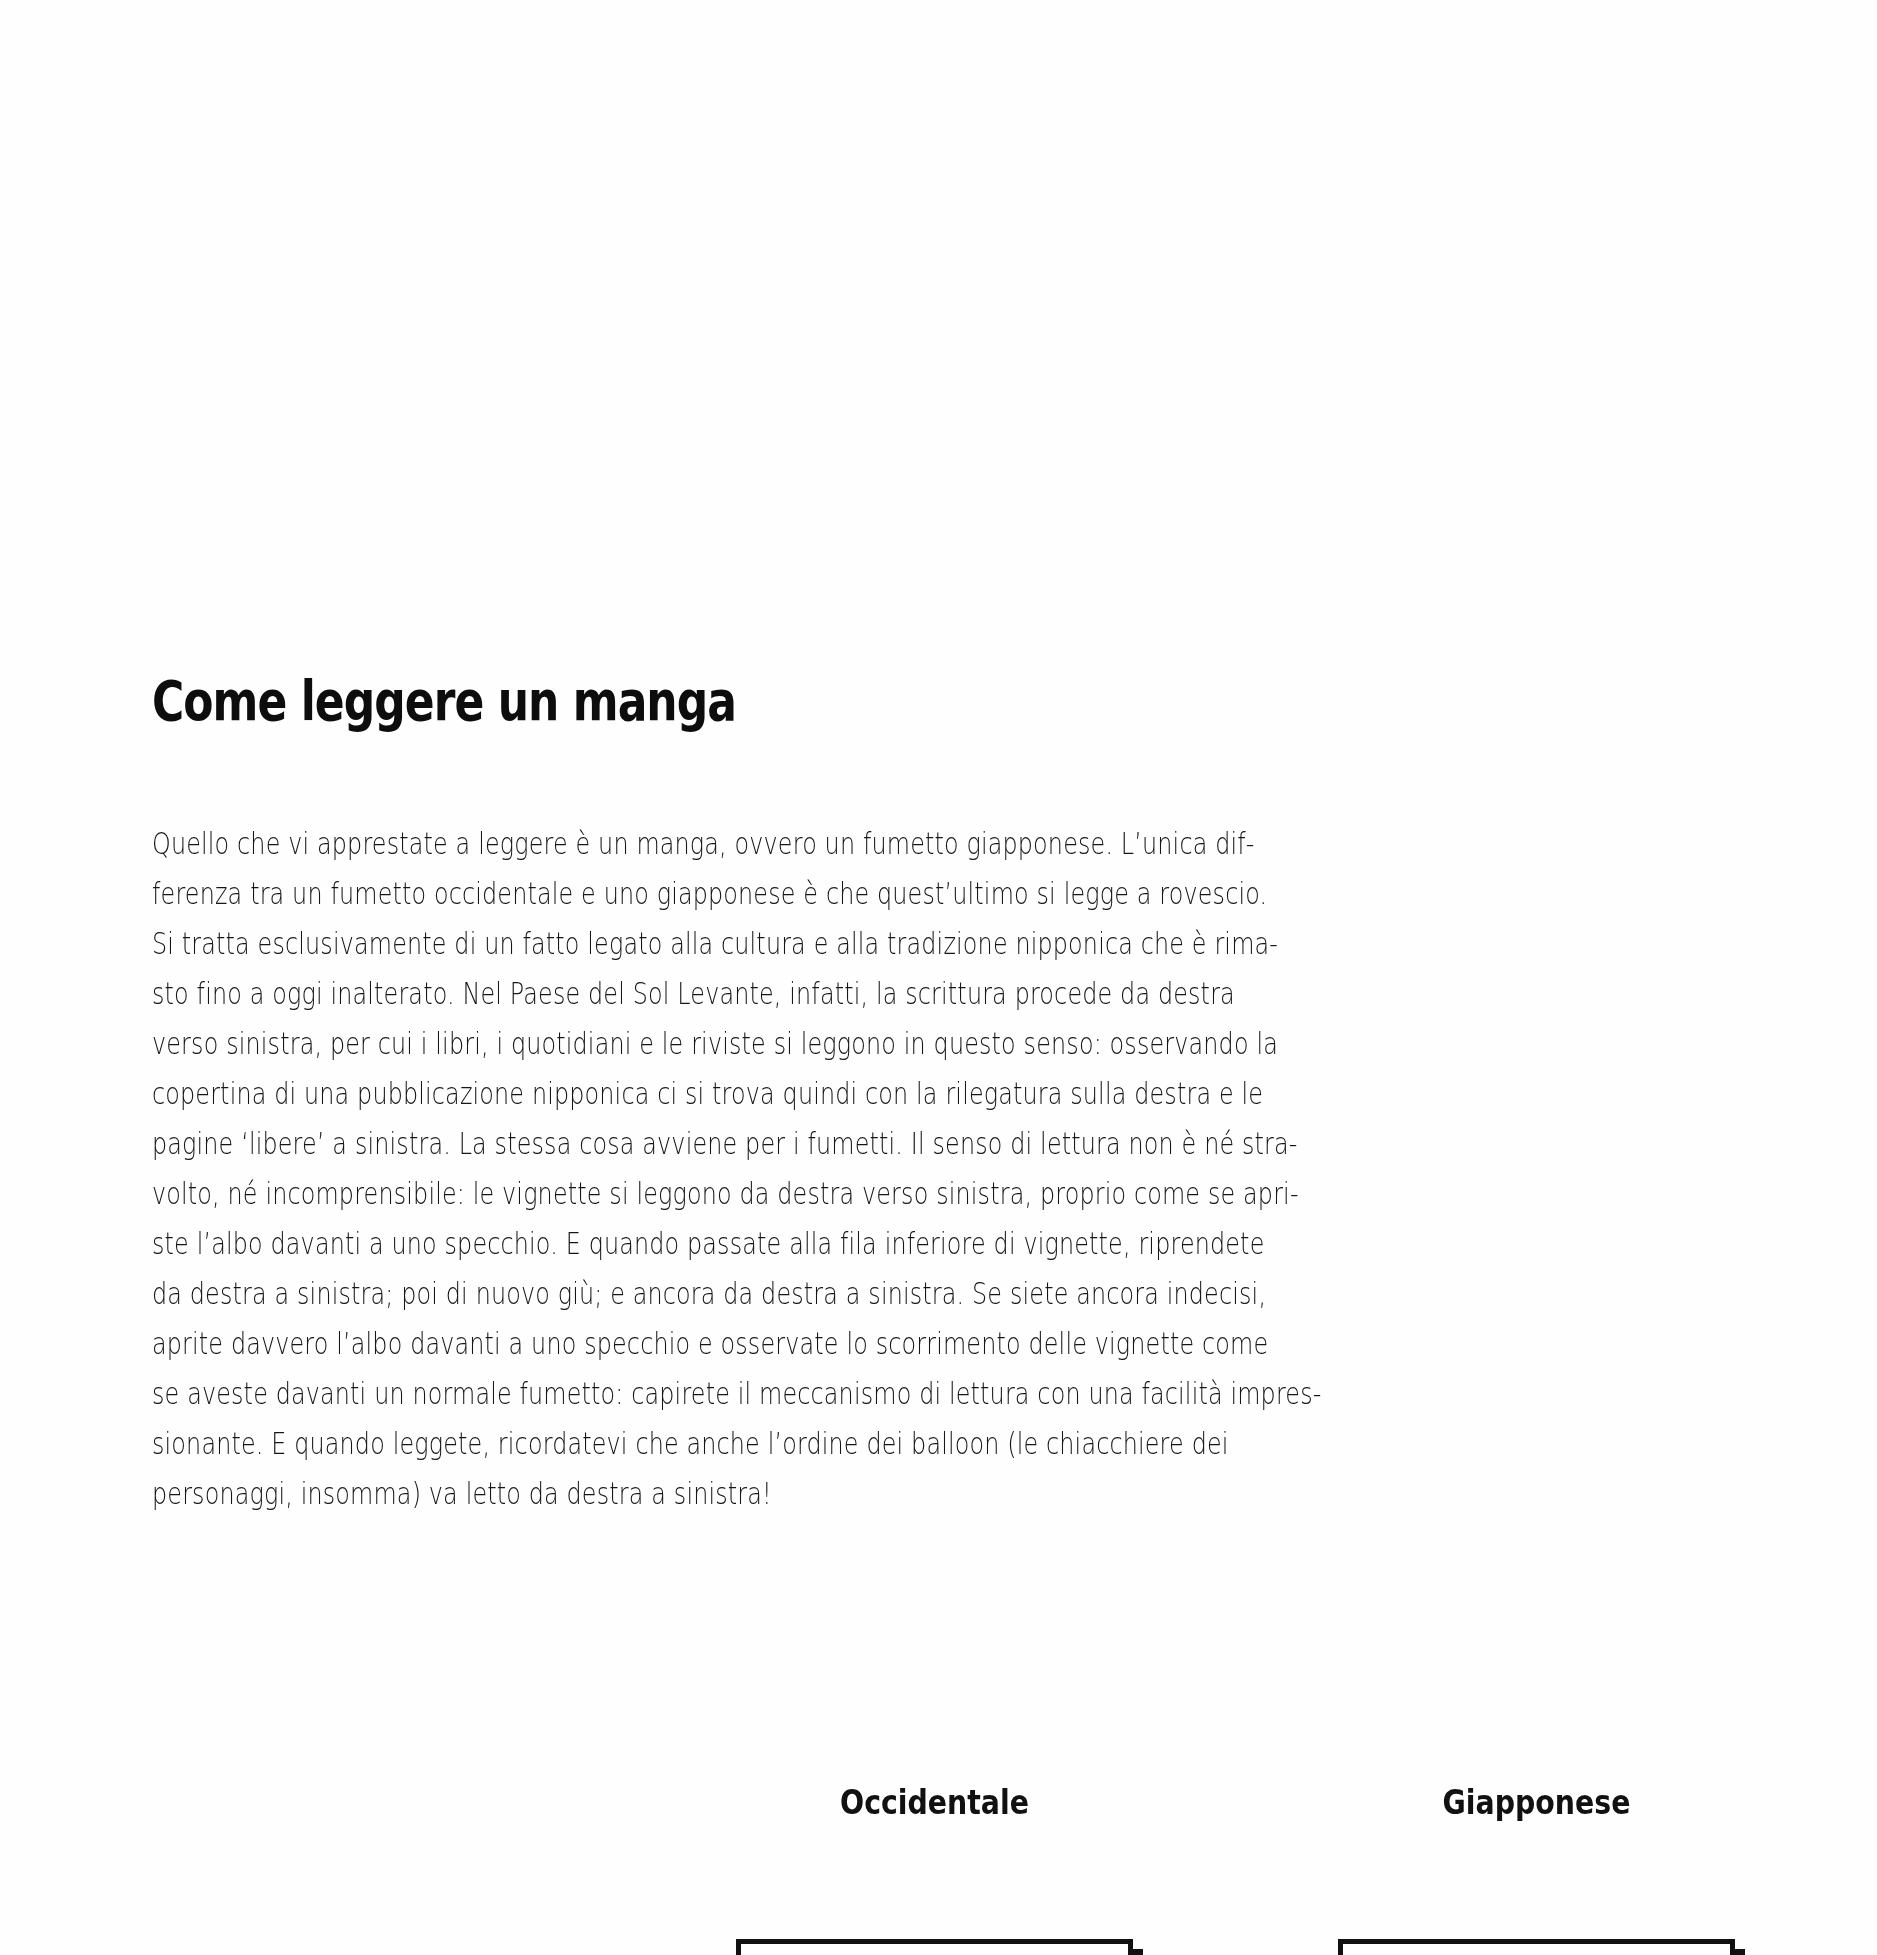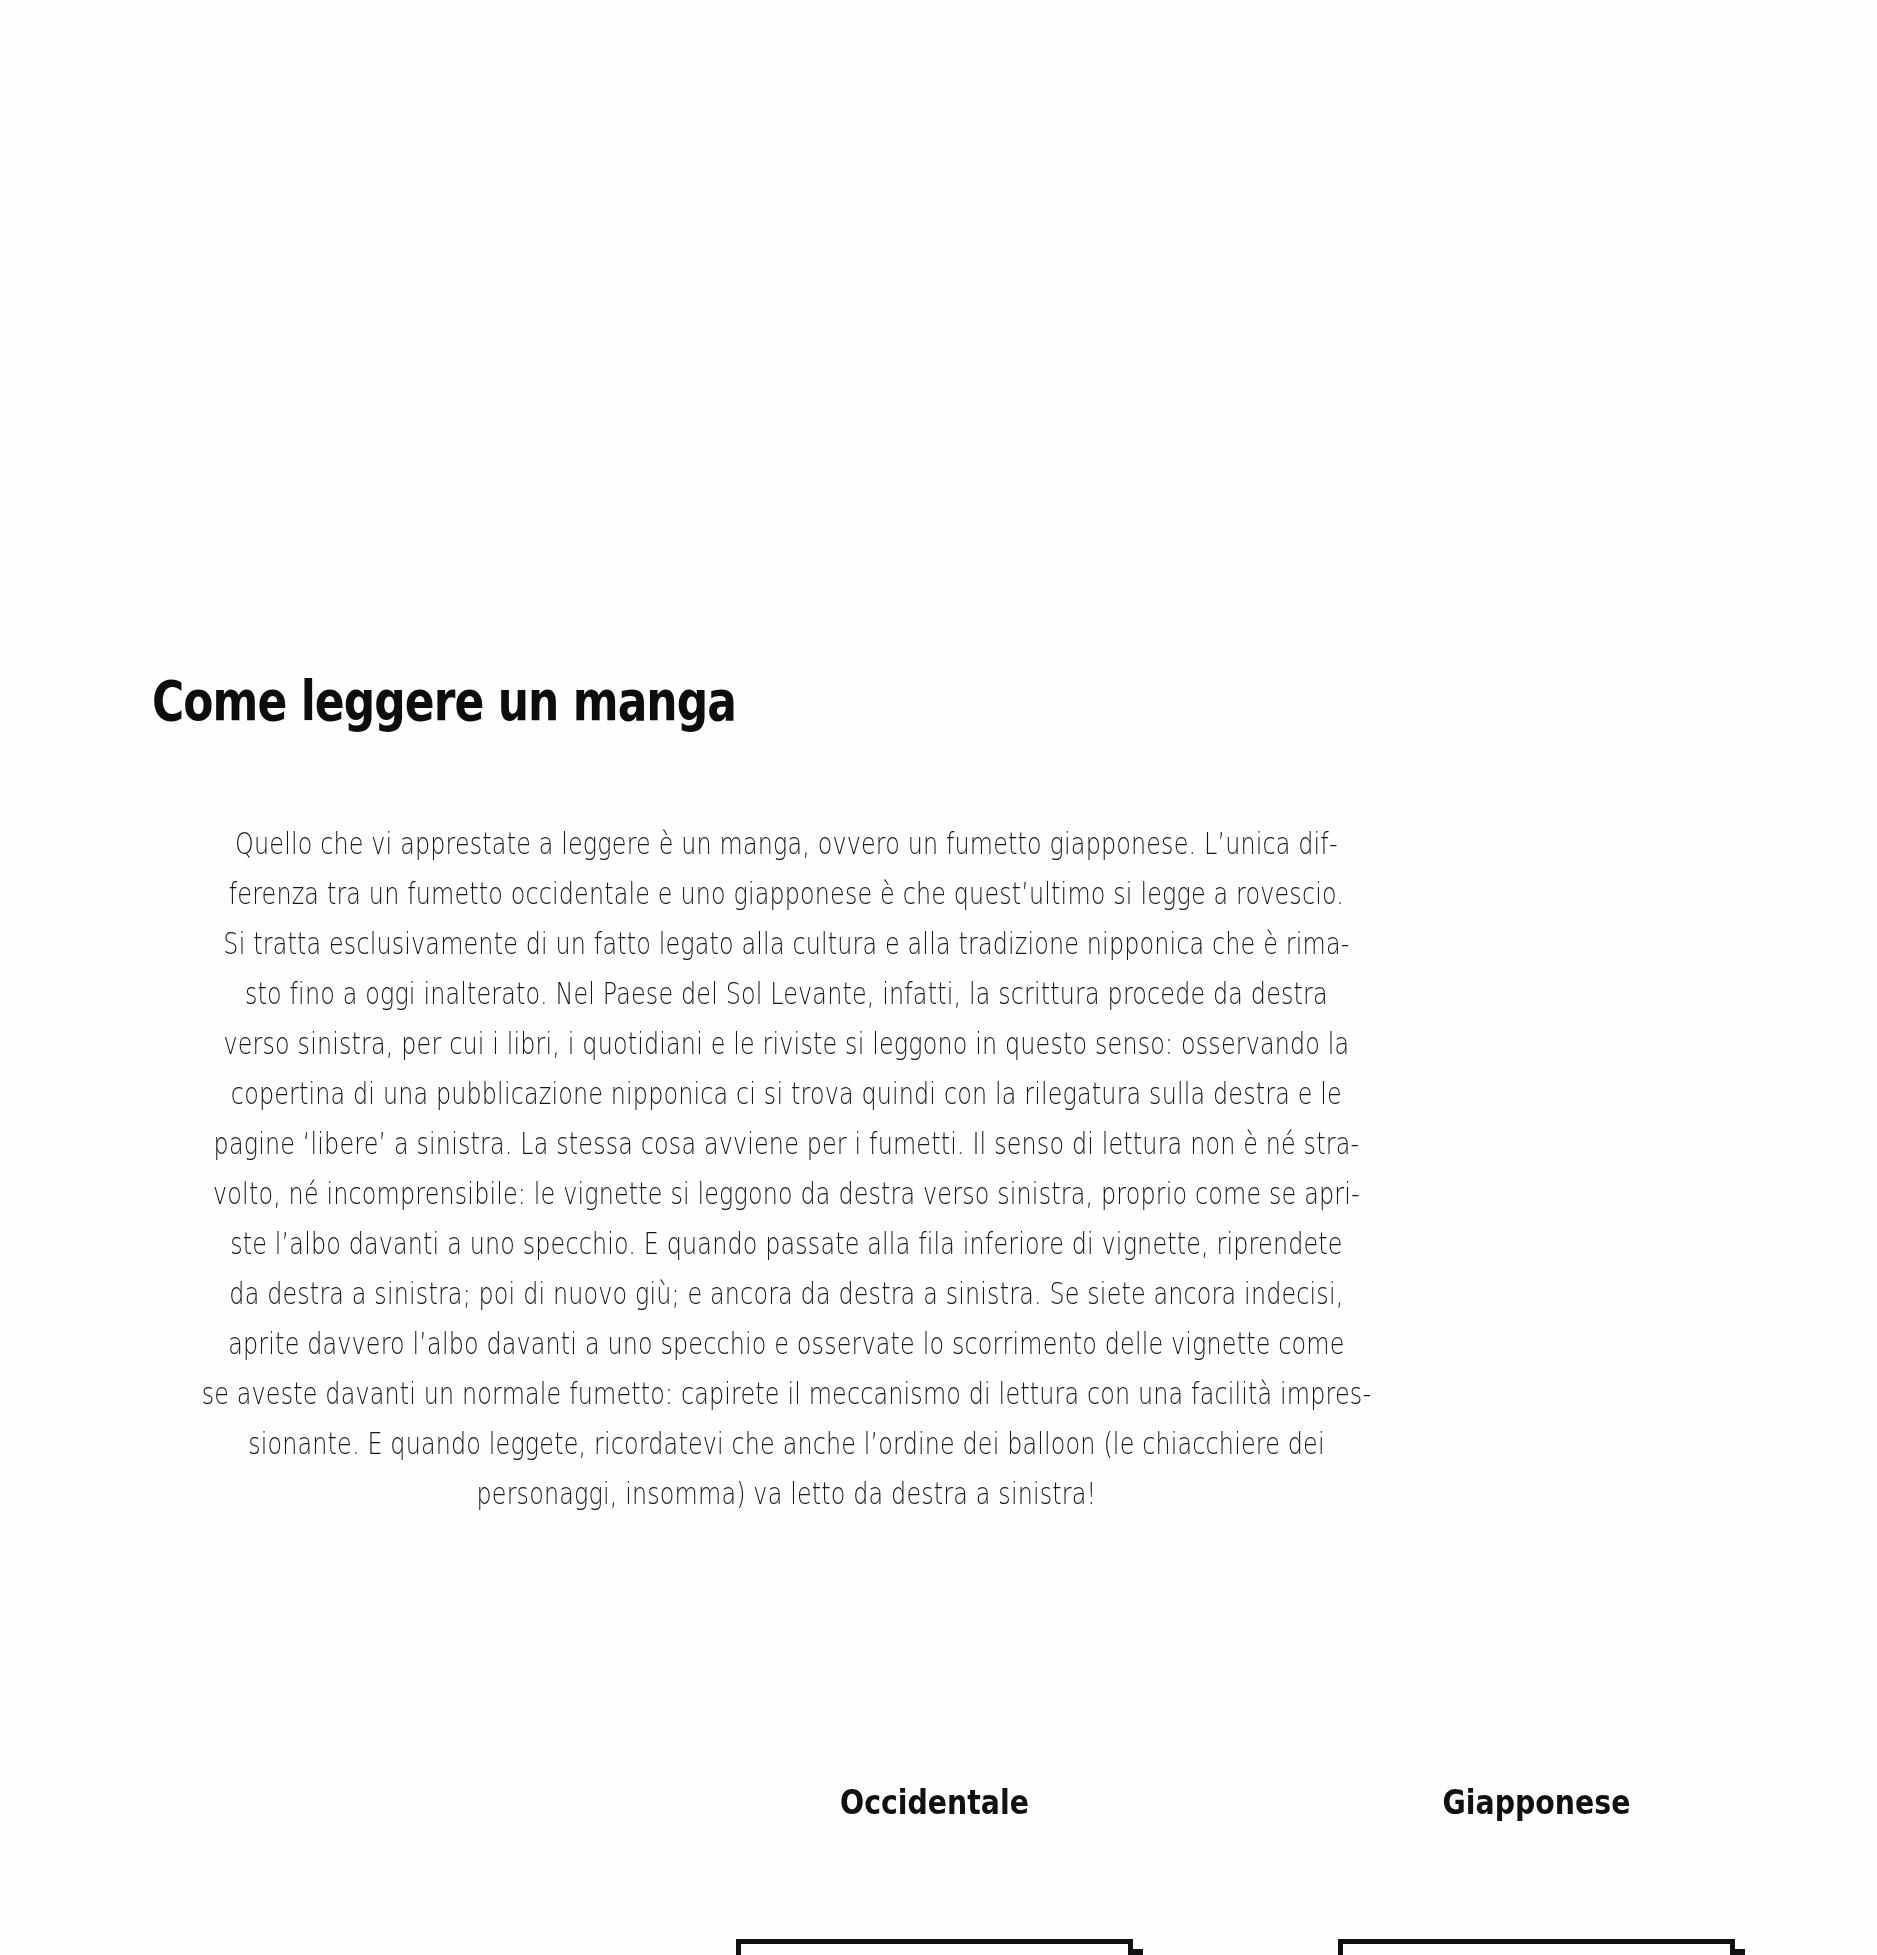--- a/index.html
+++ b/index.html
@@ -38,21 +38,20 @@
     transform-origin: left top;
     white-space: nowrap;
   }
 
   
   #body-text {
     position: absolute;
     left: 152px;
     top: 819px;
     width: 1596px;
-    text-align: center;
   }
   .body-line {
     font-family: "DejaVu Sans", sans-serif;
     font-weight: 300;
     font-size: 30px;
     line-height: 50px;
     color: #161616;
     letter-spacing: 0.2px;
     white-space: nowrap;
     transform: scaleX(0.795);

